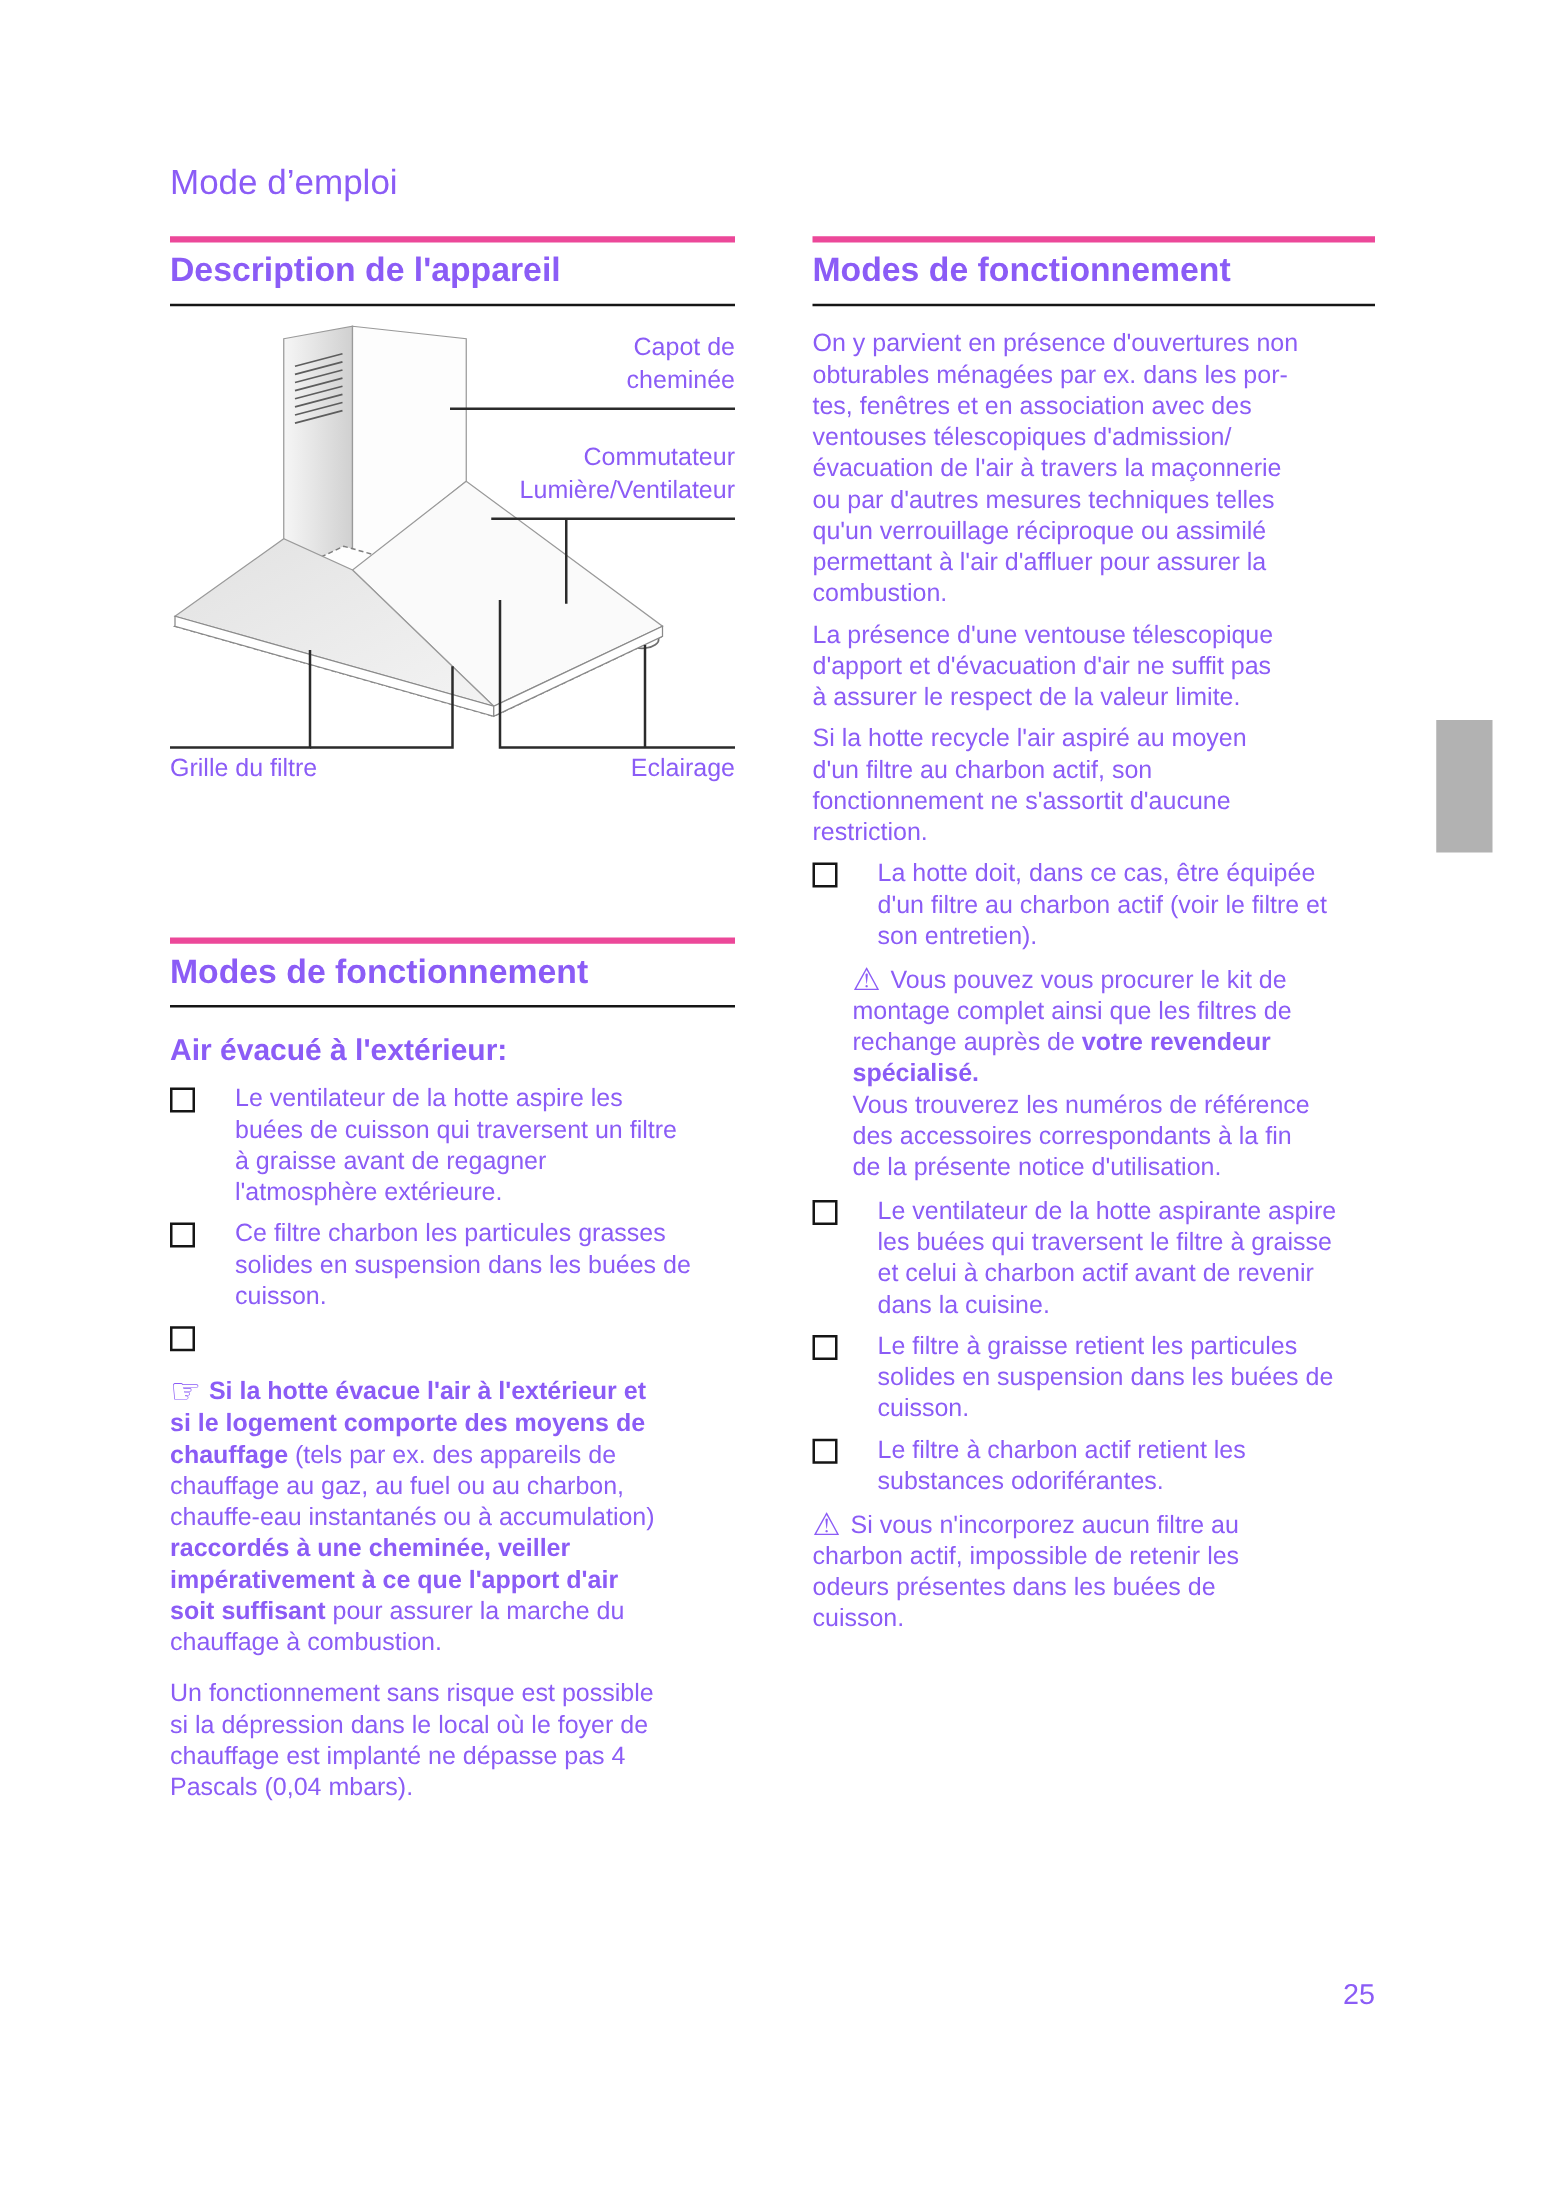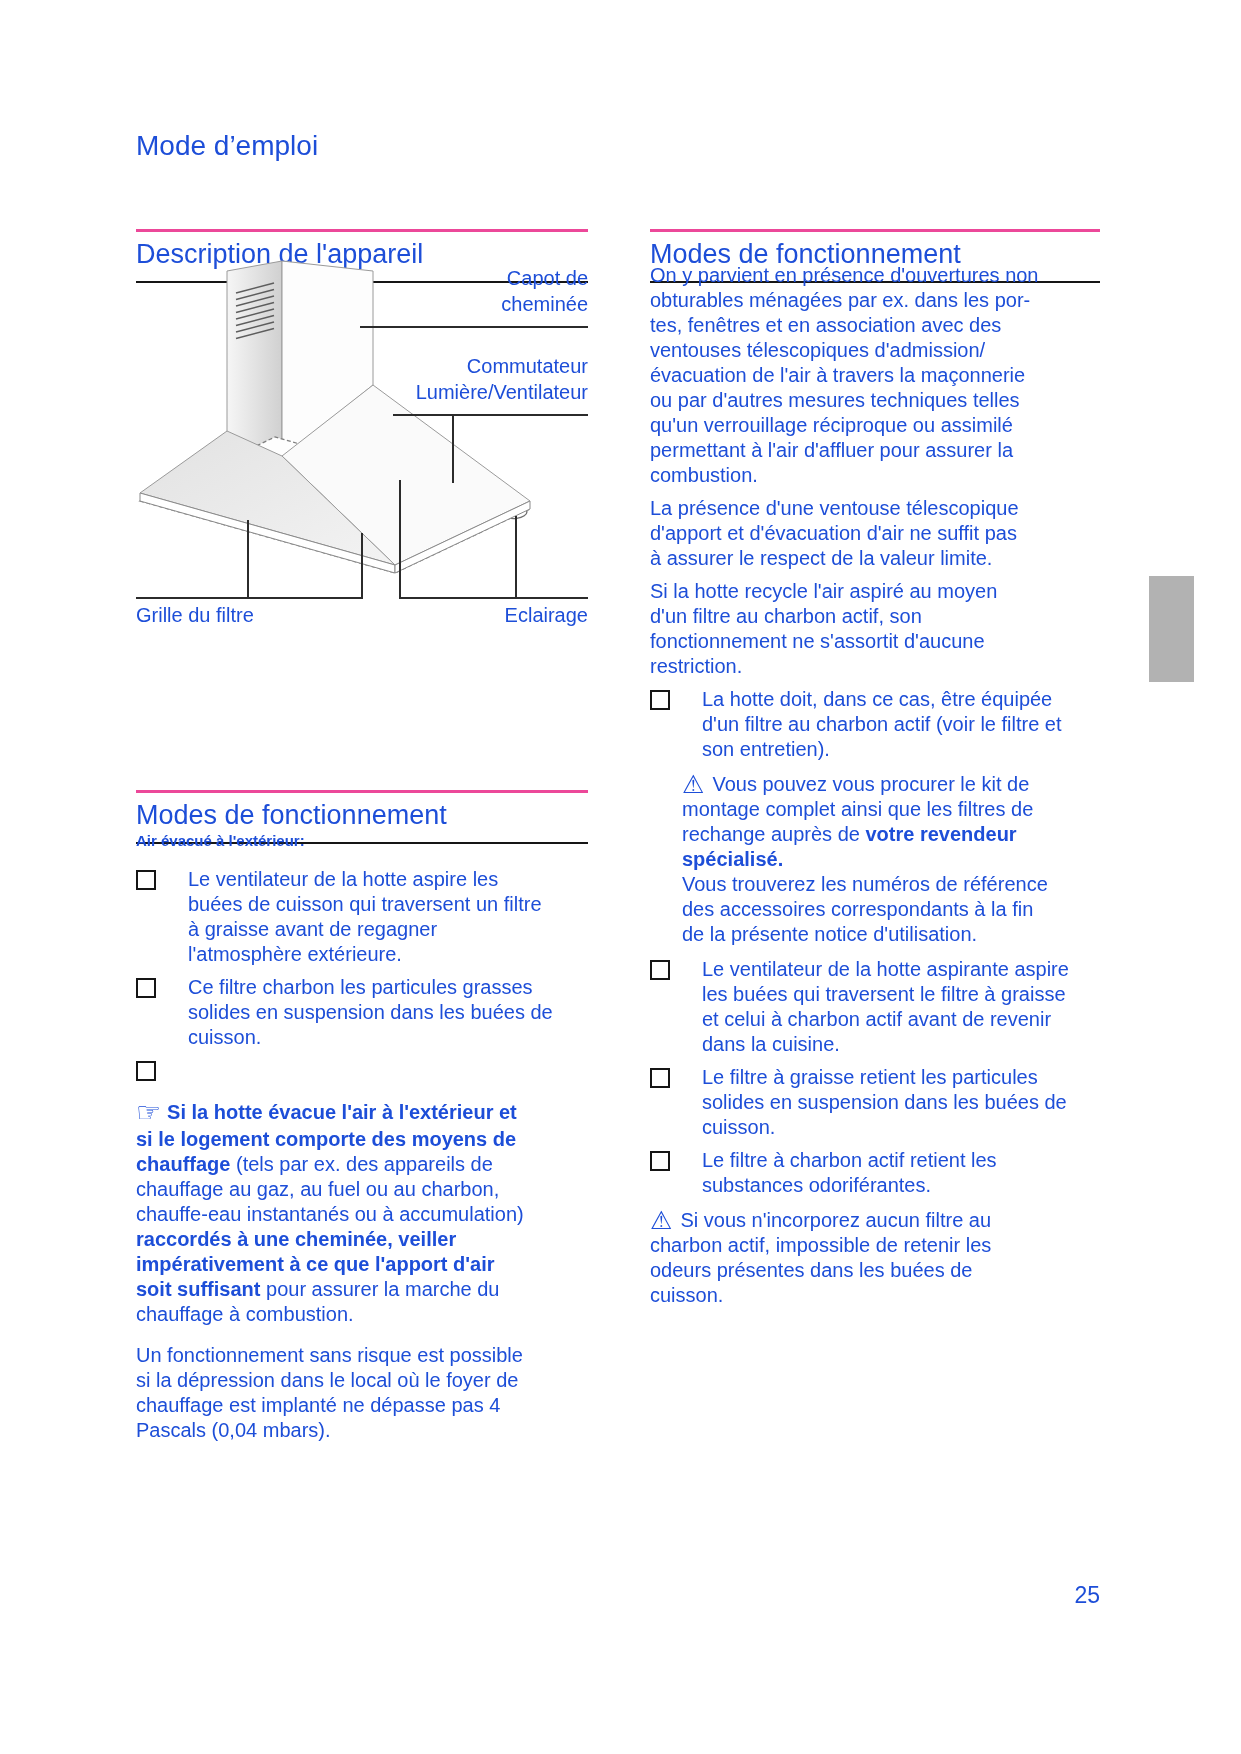--- a/index.html
+++ b/index.html
@@ -1,43 +1,43 @@
 <!DOCTYPE html>
 <html><head>
 <meta charset="utf-8">
 <style>
   html,body{margin:0;padding:0;background:#777;}
   .page{
     position:relative;
     width:1241px;height:1754px;
     background:#ffffff;
     font-family:"Liberation Sans", sans-serif;
-    color:#1d4ed8;
+    color:#8b5cf6;
     overflow:hidden;
   }
   .doc-title{
     position:absolute;left:136px;top:130px;
     font-size:28px;line-height:32px;font-weight:400;
   }
   .section-head{
     position:absolute;
-    border-top:3px solid #ec4899;
+    border-top:5px solid #ec4899;
     border-bottom:2px solid #151515;
     padding:7px 0 11px 0;
-    font-size:27px;line-height:31px;font-weight:400;margin-top:40px;
+    font-size:27px;line-height:31px;font-weight:700;
   }
   .head-left{left:136px;top:189px;width:452px;}
   .head-left2{left:136px;top:750px;width:452px;}
   .head-right{left:650px;top:189px;width:450px;}
   .col-content{position:absolute;font-size:20px;line-height:25px;}
   .col-left-content{left:136px;top:826px;width:452px;}
   .col-right-content{left:650px;top:263px;width:450px;}
   .para{white-space:pre-line;margin:0 0 8px 0;}
   .para.bold{font-weight:700;}
-  .subhead{font-size:15px;line-height:29px;font-weight:700;margin:0 0 12px 0;}
+  .subhead{font-size:24px;line-height:29px;font-weight:700;margin:0 0 12px 0;}
   .subhead.recycled{margin-top:10px;}
   .bullet{display:flex;margin:0 0 8px 0;gap:20px;}
   .bullet .box{
     flex:none;width:16px;height:16px;margin:3px 12px 0 0;
     border:2.5px solid #151515;background:#fff;
   }
   .bullet .btext{white-space:pre-line;}
   .note-block{white-space:pre-line;margin:18px 0 16px 0;}
   .note-block b{font-weight:700;}
   .hand-icon{font-size:28px;line-height:1;vertical-align:-3px;padding-right:6px;}

